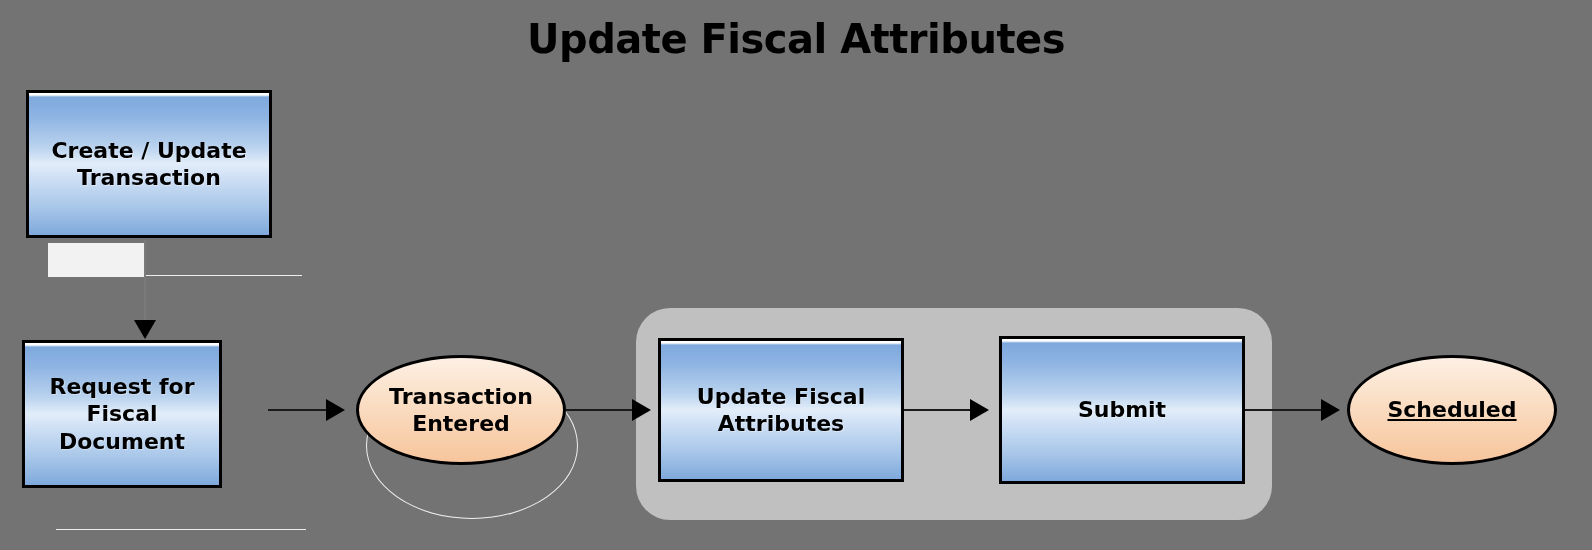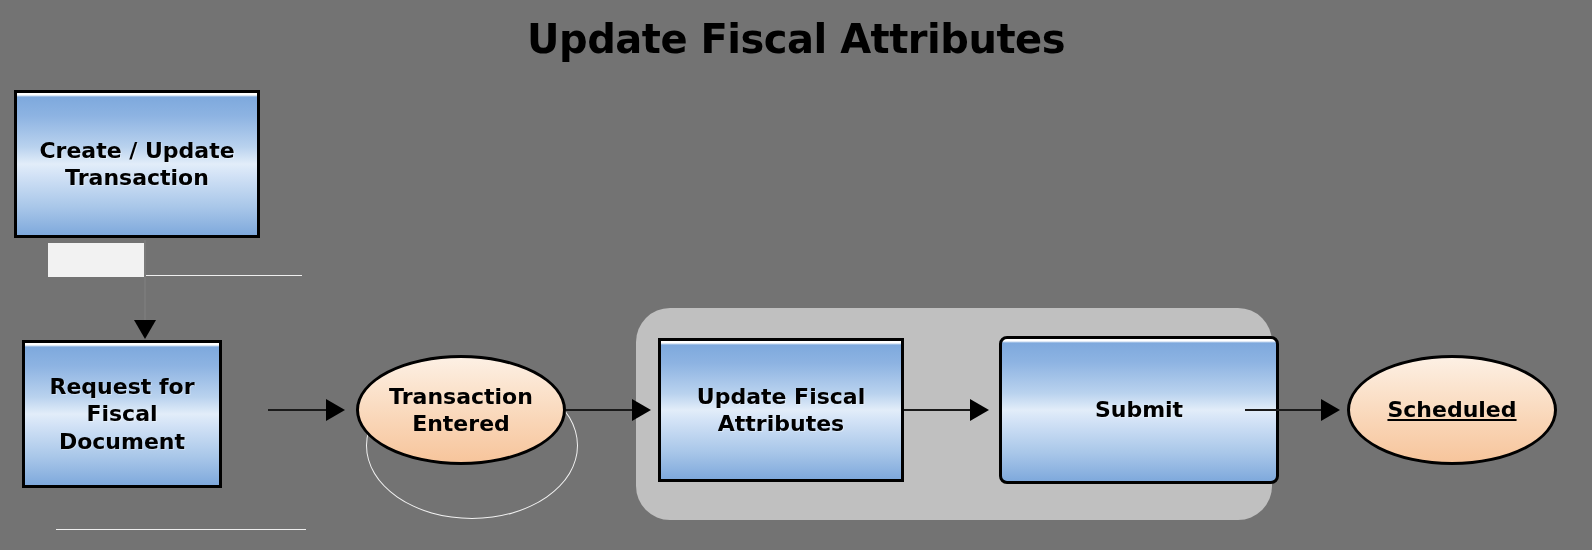--- a/index.html
+++ b/index.html
@@ -147,21 +147,21 @@
 
   <div class="diagram-title">Update Fiscal Attributes</div>
 
   <div class="artifact artifact-rect" style="left:48px; top:243px; width:96px; height:34px;"></div>
   <div class="artifact artifact-line" style="left:144px; top:275px; width:158px;"></div>
   <div class="artifact artifact-line" style="left:56px; top:529px; width:250px;"></div>
   <div class="artifact artifact-ellipse" style="left:366px; top:372px; width:210px; height:145px;"></div>
 
   <div class="group-container" style="left:636px; top:308px; width:636px; height:212px;"></div>
 
-  <div class="process-box" style="left:14px; top:90px; width:246px; height:148px;">
+  <div class="process-box" style="left:26px; top:90px; width:246px; height:148px;">
     <span class="box-label">Create / Update
 Transaction</span>
   </div>
 
   <div class="conn-v-line" style="left:144px; top:240px; height:84px;"></div>
   <div class="arrowhead-down" style="left:134px; top:320px;"></div>
 
   <div class="process-box" style="left:22px; top:340px; width:200px; height:148px;">
     <span class="box-label">Request for
 Fiscal Document</span>
@@ -179,21 +179,21 @@
   <div class="arrowhead-right" style="left:632px; top:399px;"></div>
 
   <div class="process-box" style="left:658px; top:338px; width:246px; height:144px;">
     <span class="box-label">Update Fiscal
 Attributes</span>
   </div>
 
   <div class="conn-h-line" style="left:904px; top:409px; width:66px;"></div>
   <div class="arrowhead-right" style="left:970px; top:399px;"></div>
 
-  <div class="process-box" style="left:999px; top:336px; width:280px; height:148px;border-radius:8px;">
+  <div class="process-box" style="left:999px; top:336px; width:246px; height:148px;">
     <span class="box-label">Submit</span>
   </div>
 
   <div class="conn-h-line" style="left:1245px; top:409px; width:78px;"></div>
   <div class="arrowhead-right" style="left:1321px; top:399px;"></div>
 
   <div class="state-ellipse" style="left:1347px; top:355px; width:210px; height:110px;text-decoration:underline;">
     <span class="ellipse-label">Scheduled</span>
   </div>
 

